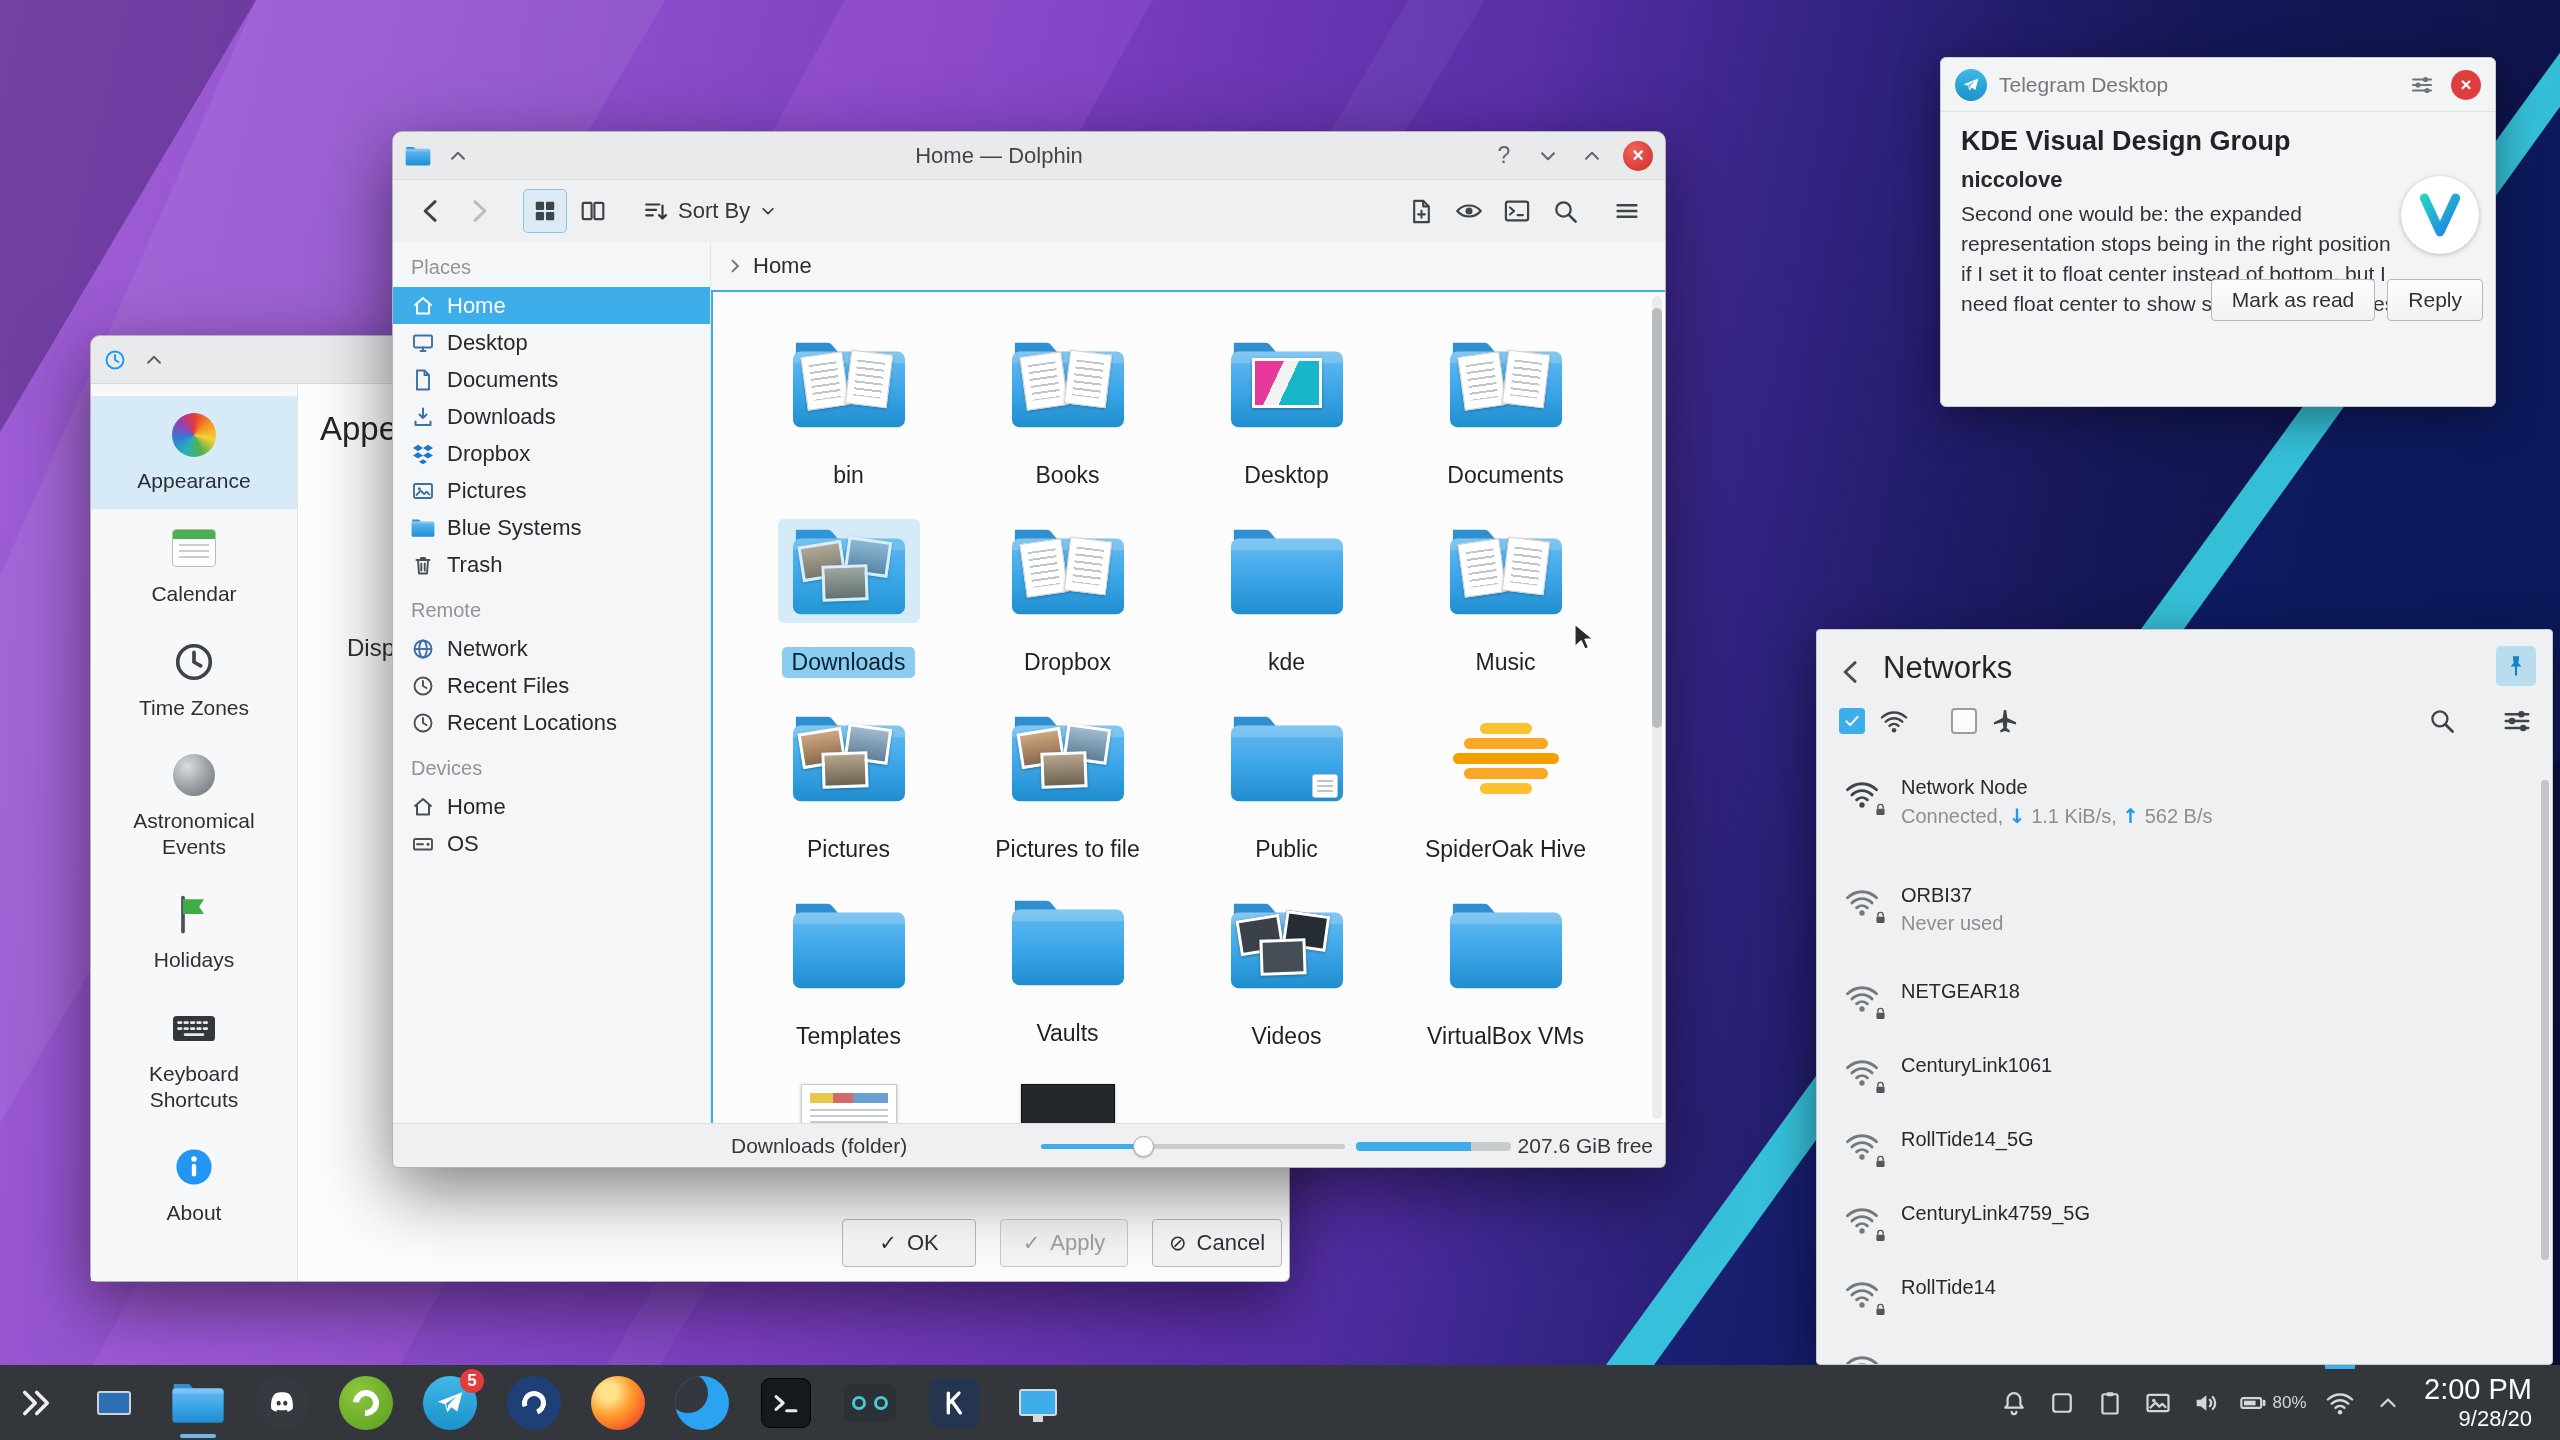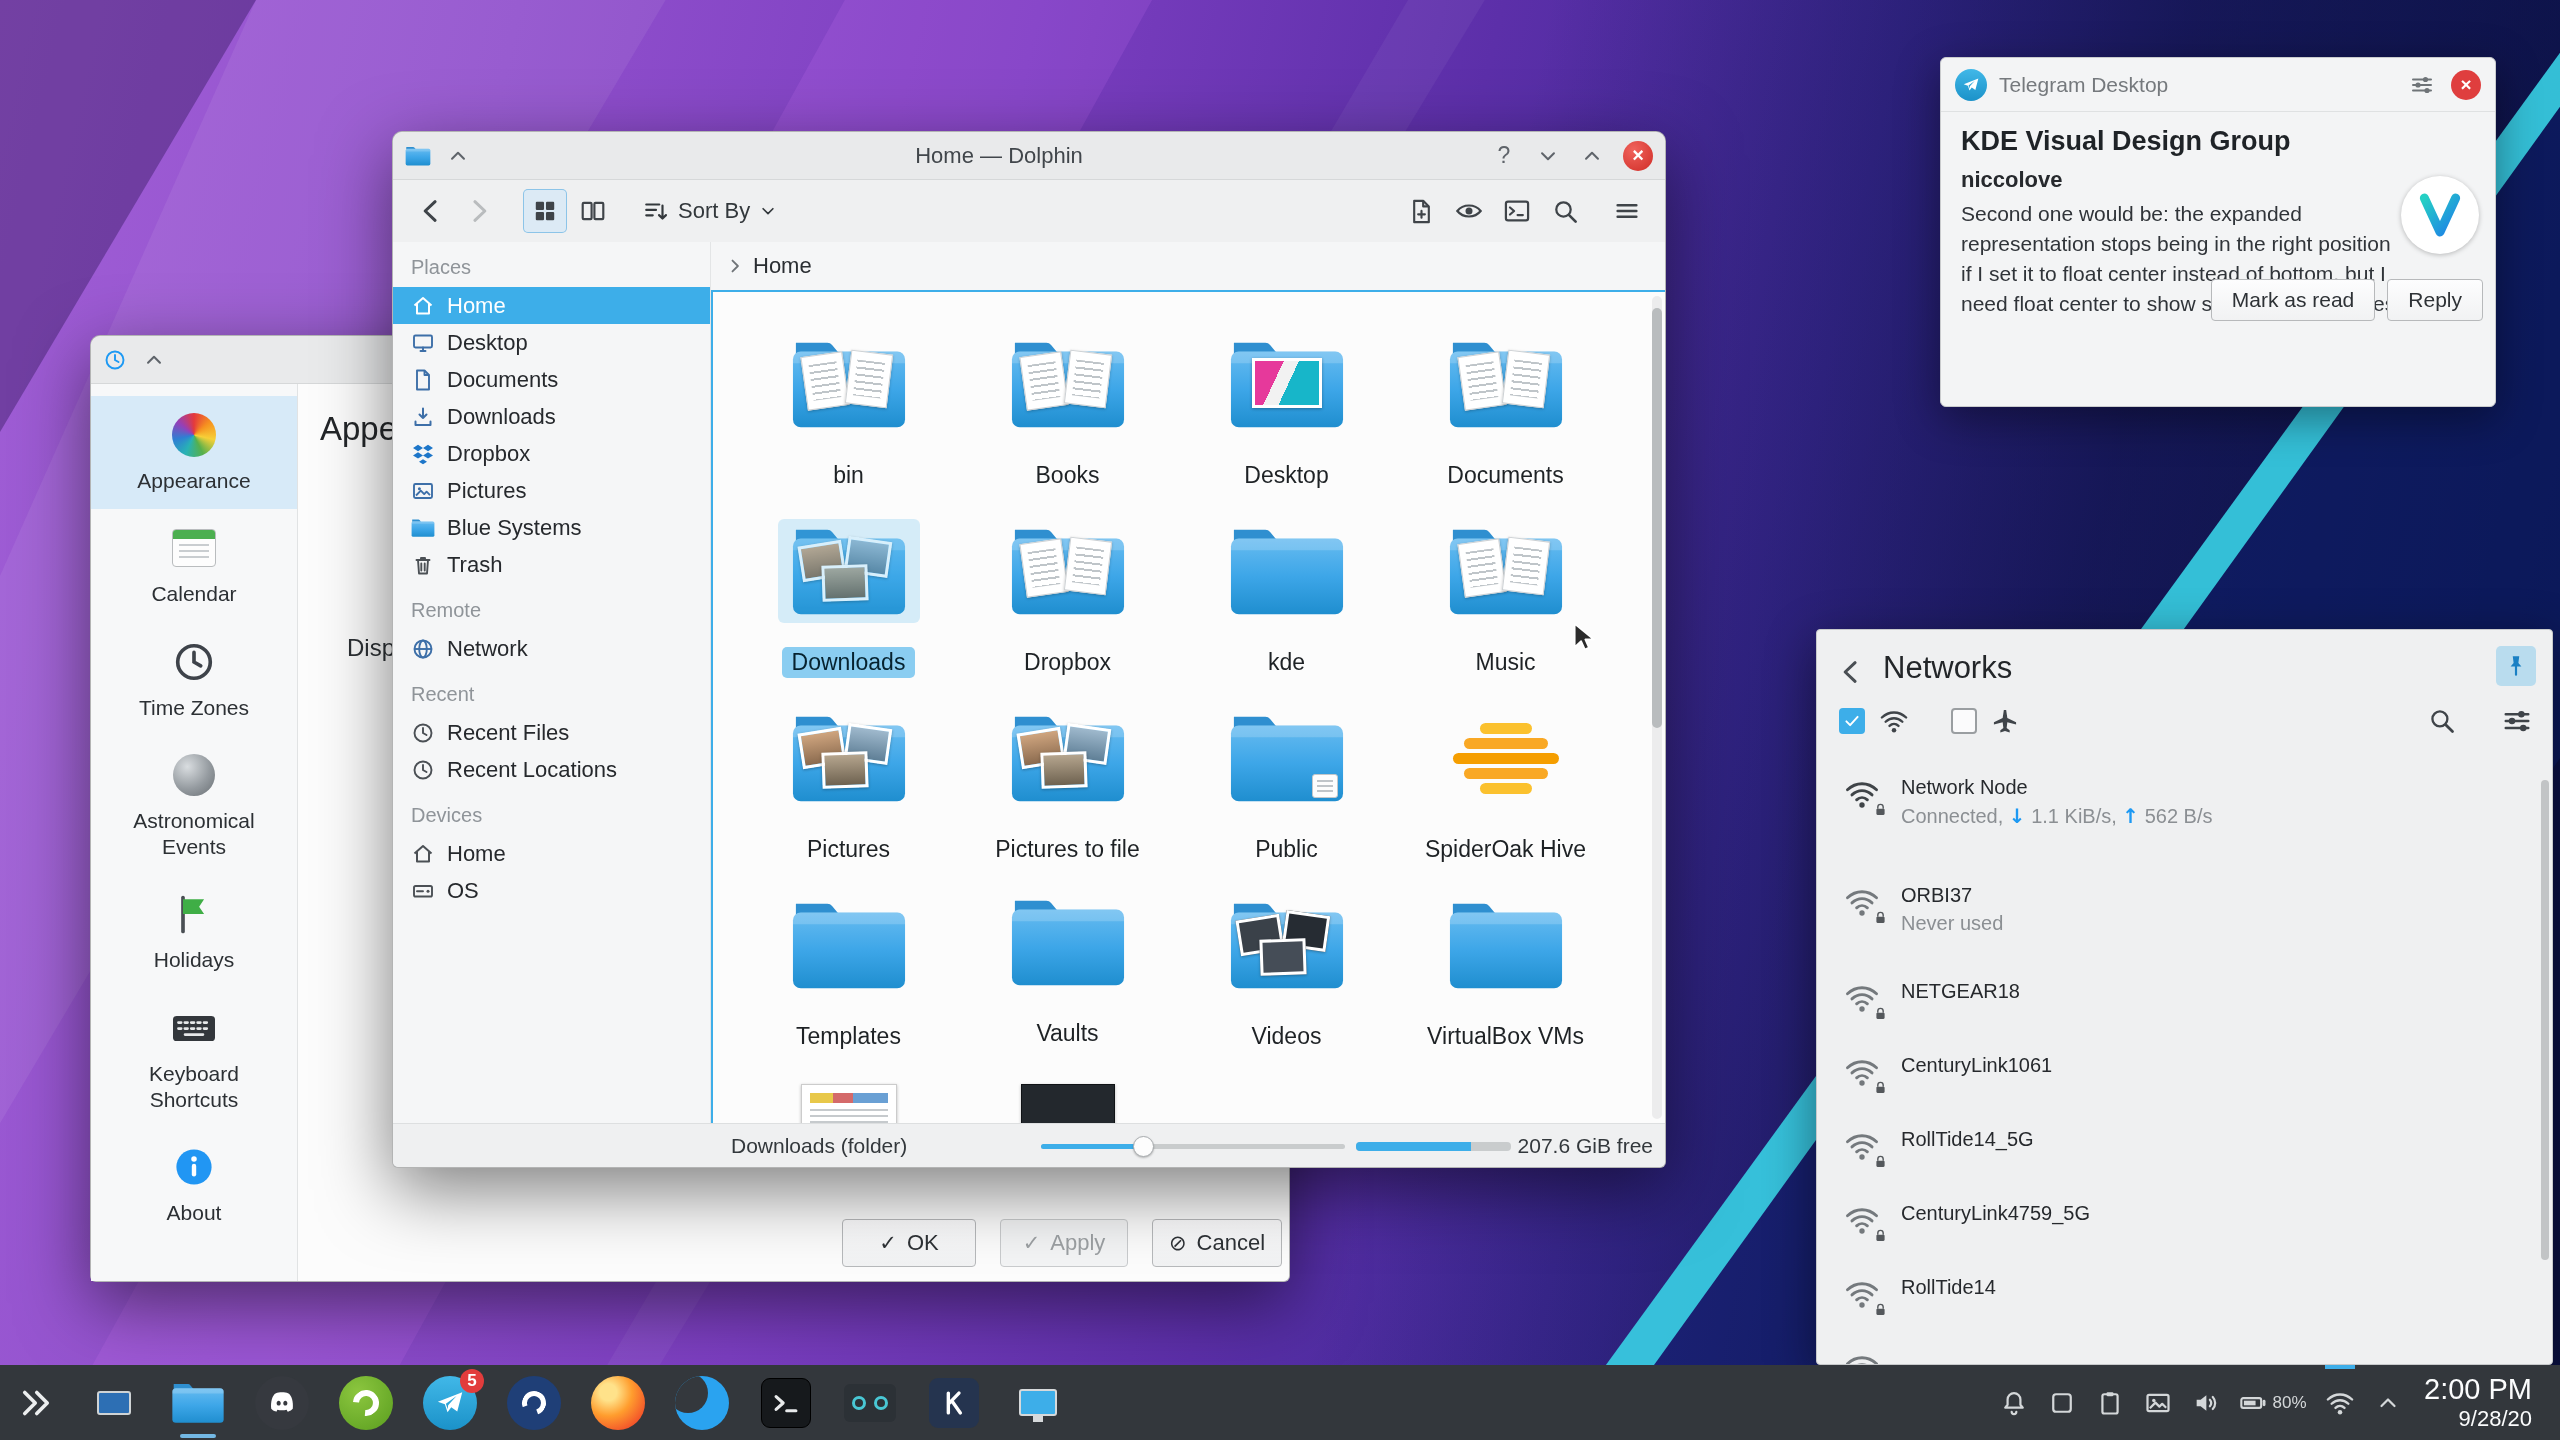--- a/index.html
+++ b/index.html
@@ -609,21 +609,20 @@
           </svg>
           <span>Trash</span>
         </div>
       <div class="p-head">Remote</div>
       <div class="p-item">
           <svg class="ic pi" width="24" height="24">
             <use href="#s-globe"></use>
           </svg>
           <span>Network</span>
         </div>
-      <div class="p-head">Recent</div>
       <div class="p-item">
           <svg class="ic pi" width="24" height="24" style="color:#4b5055">
             <use href="#s-clock"></use>
           </svg>
           <span>Recent Files</span>
         </div>
       <div class="p-item">
           <svg class="ic pi" width="24" height="24" style="color:#4b5055">
             <use href="#s-clock"></use>
           </svg>

